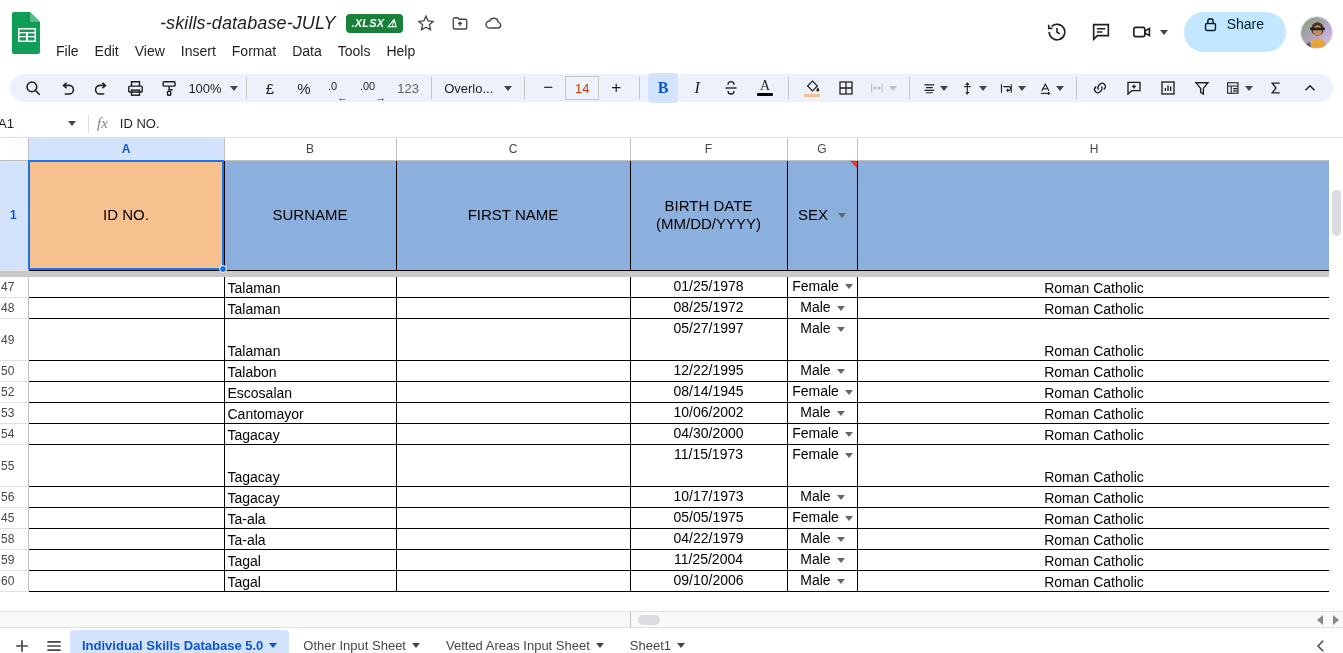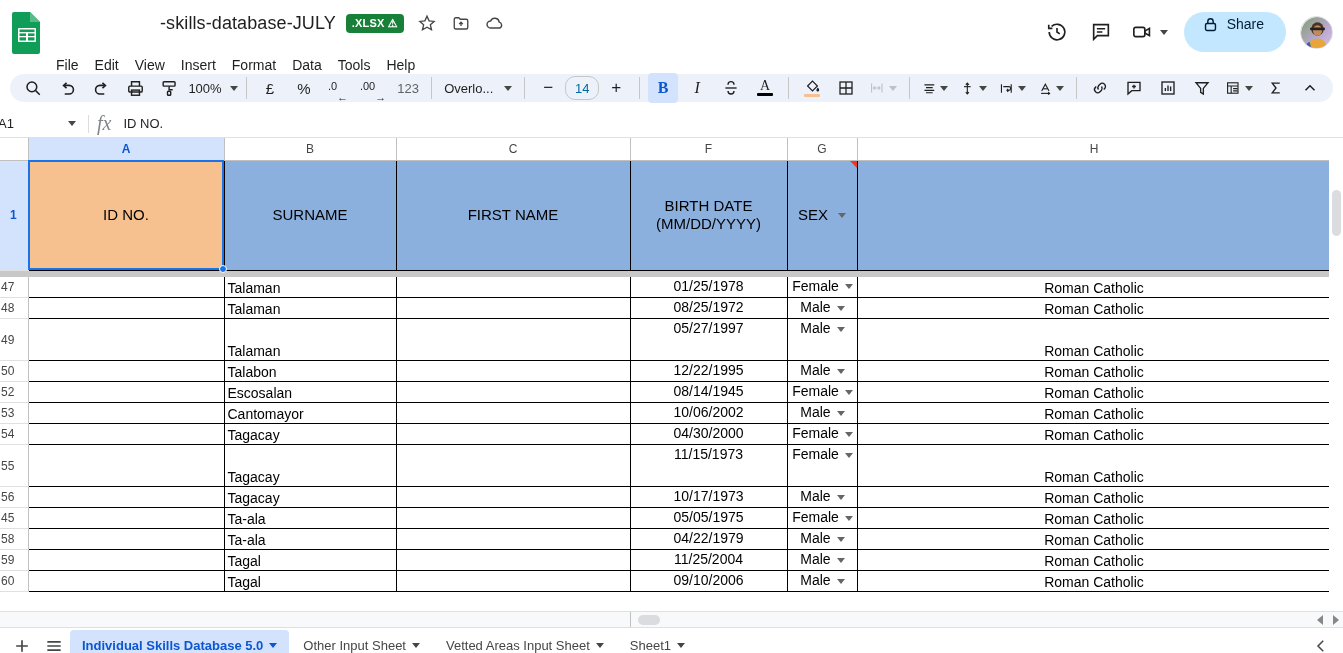--- a/index.html
+++ b/index.html
@@ -23,21 +23,21 @@
   }
   .sheets-logo {
     width: 34px; height: 46px;
     margin-top: 4px;
     position: relative;
     flex: 0 0 auto;
   }
   .sheets-logo svg { display:block; }
 
   .title-block { margin-left: 4px; margin-top: 2px; flex: 0 0 auto; }
-  .title-row { display:flex; align-items:center; height: 30px; }
+  .title-row { display:flex; align-items:center; height: 30px; font-style: italic; }
   .doc-title {
     font-size: 18px;
     color: #1f1f1f;
     letter-spacing: .1px;
     white-space: nowrap;
     font-family: "Liberation Sans", sans-serif;
   }
   .title-redact {
     display:inline-block;
     width: 112px; height: 19px;
@@ -59,21 +59,21 @@
   .title-icon {
     margin-left: 12px;
     color: #444746;
     display:inline-flex; align-items:center; justify-content:center;
     width: 22px; height: 22px;
     cursor: pointer;
   }
   .menu-row {
     display:flex; align-items:center;
     gap: 0px;
-    margin-top: 16px;
+    margin-top: 2px;
     margin-left: 0px;
   }
   .menu-item {
     font-size: 14px;
     color: #1f1f1f;
     padding: 3px 8px;
     border-radius: 4px;
     cursor: pointer;
     white-space: nowrap;
   }
@@ -149,25 +149,25 @@
   .zoom-ctl { display:flex; align-items:center; gap:2px; padding: 0 2px; }
   .zoom-val { font-size: 13px; color:#1f1f1f; min-width: 34px; text-align:center; }
   .caret { width:0;height:0;border-left:4px solid transparent;border-right:4px solid transparent;border-top:5px solid #444746; }
   .font-name {
     font-size: 13px; color:#1f1f1f;
     max-width: 66px; overflow:hidden; text-overflow:ellipsis; white-space:nowrap;
   }
   .fontsize-box {
     width: 34px; height: 24px;
     border: 1px solid #c4c7c5;
-    border-radius: 10px;
+    border-radius: 0;
     background: #edf2fa;
     text-align: center;
     font-size: 13px;
-    color:#0369a1;
+    color:#c2410c;
     font-family: "Liberation Sans", sans-serif;
     padding: 4px;
   }
   .bold-g { font-family: "Liberation Serif", serif; font-weight: bold; font-size:16px; color:#0b57d0;}
   .ital-g { font-family: "Liberation Serif", serif; font-style: italic; font-size:16px; }
   .colorbar { width:16px;height:3px;border-radius:1px;margin-top:1px; }
   .toolbar-right { margin-left:auto; display:flex; align-items:center; }
 
   
   .formula-bar {
@@ -180,21 +180,21 @@
   .namebox {
     width: 88px; height: 22px;
     margin-left: -6px;
     display:flex; align-items:center;
     justify-content: space-between;
     padding: 0 6px 0 4px;
     cursor: pointer;
   }
   .namebox-val { color:#1f1f1f; font-size:13px; }
   .fx-sep { width:1px;height:18px;background:#dadce0; margin: 0 6px; }
-  .fx { color:#80868b; font-family:"Liberation Serif", serif; font-style:italic; font-size:20px; padding: 0 12px 0 2px;}
+  .fx { color:#80868b; font-family:"Liberation Serif", serif; font-style:italic; font-size:15px; padding: 0 12px 0 2px;}
   .formula-val { color:#1f1f1f; font-size:13px; flex:1; }
 
   
   .grid-area {
     position: relative;
     height: 473px;
     overflow: hidden;
     background: #fff;
     border-bottom: 0;
   }

